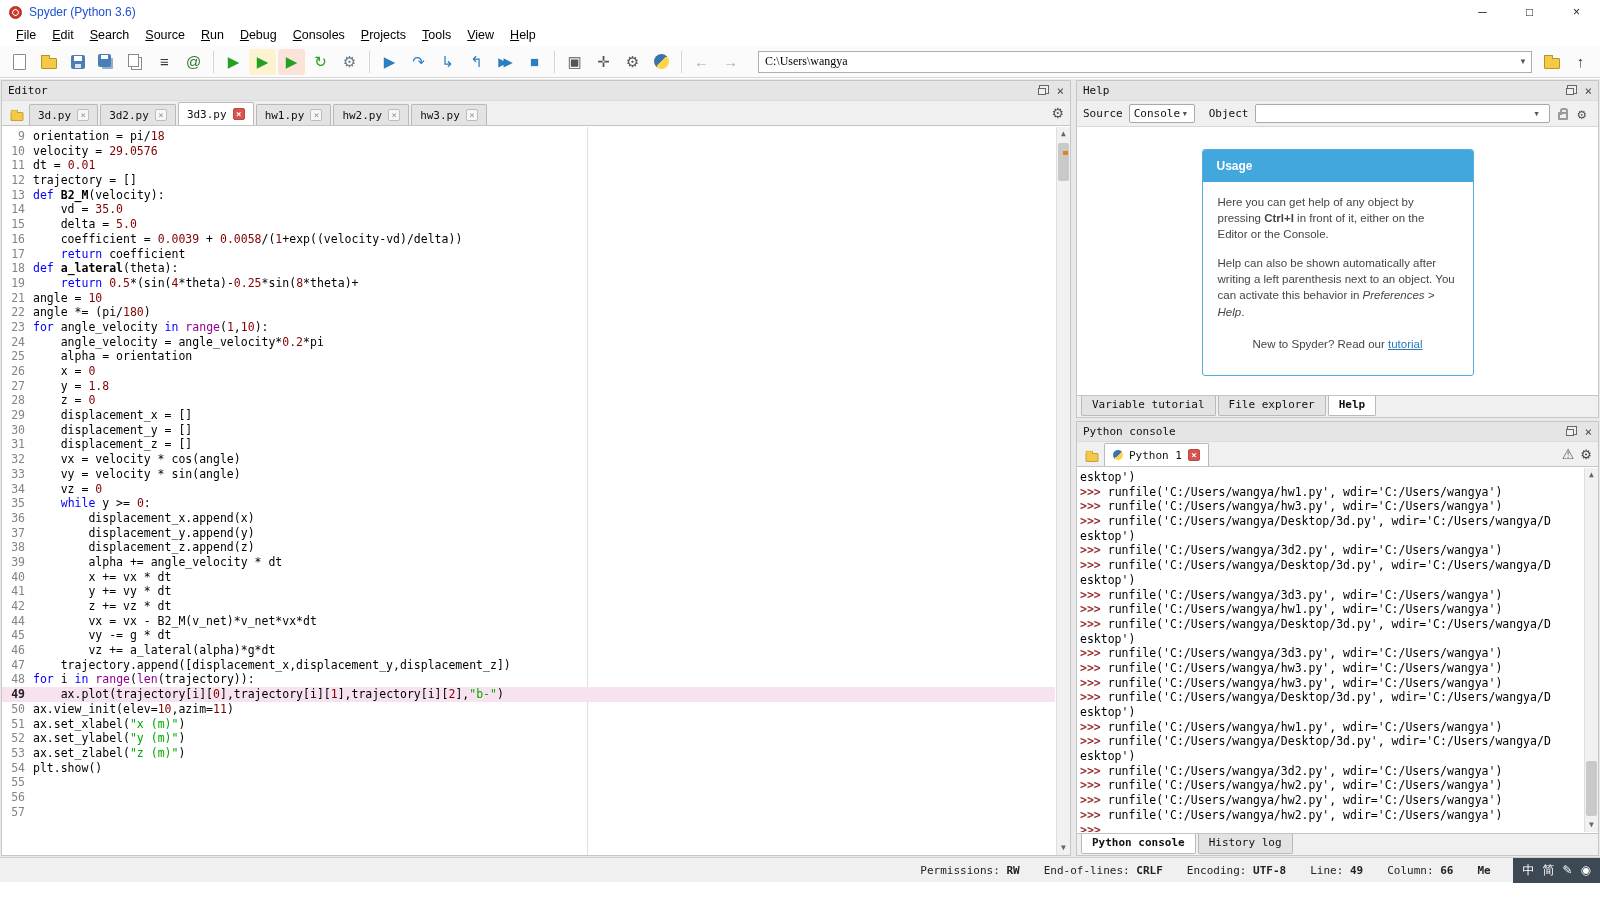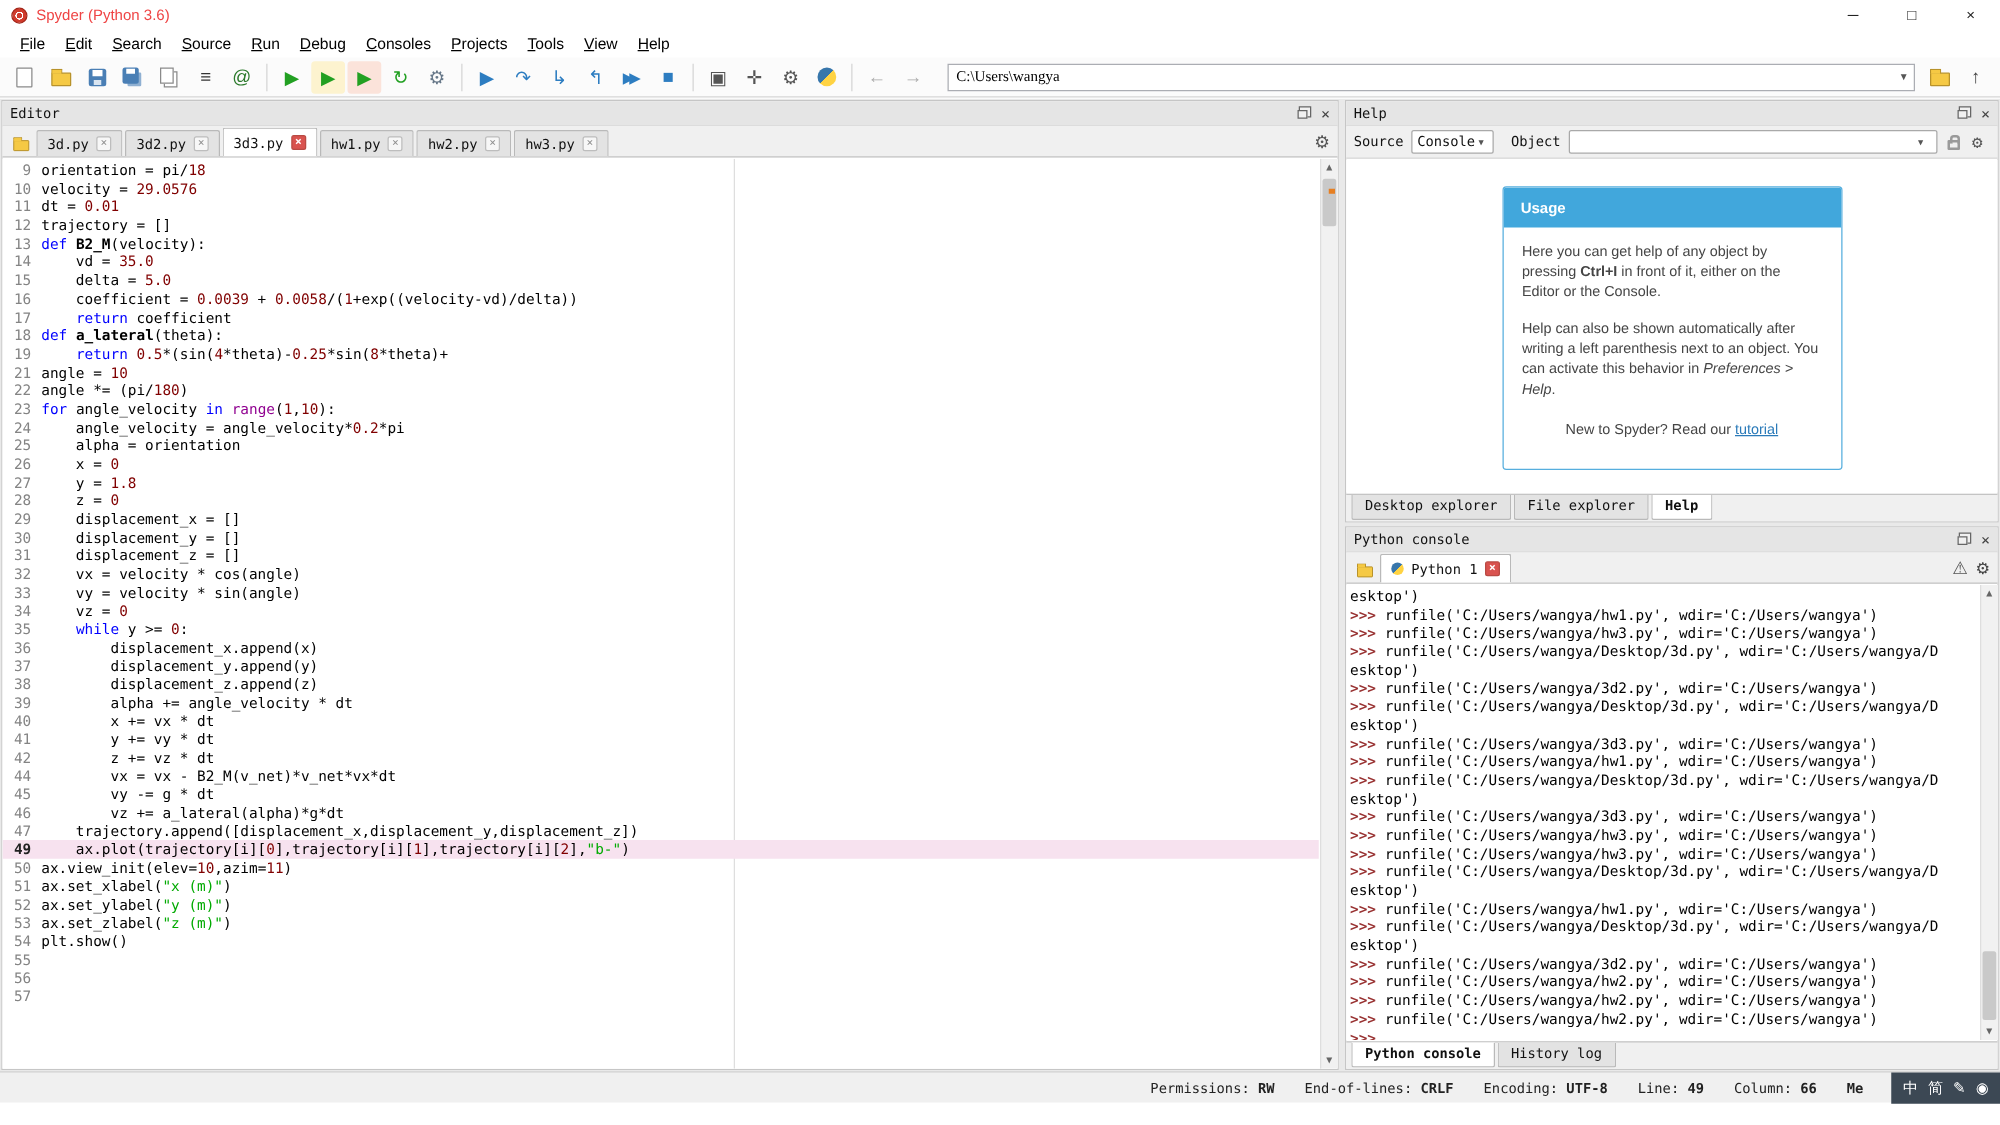--- a/index.html
+++ b/index.html
@@ -6,21 +6,21 @@
   body { margin:0; background:#fff; font-family:"Liberation Sans", sans-serif; }
   .app { position:relative; width:1600px; height:900px; background:#fff; overflow:hidden;
          font-family:"Liberation Sans", sans-serif; font-size:12px; color:#111; }
 
   
   .titlebar { position:absolute; top:0; left:0; right:0; height:24px; background:#fff;
               display:flex; align-items:center; }
   .spyder-logo { width:13px; height:13px; border-radius:50%; margin:0 7px 0 9px;
                  background:radial-gradient(circle,#d03a2b 0 28%,#fff 30% 40%,#d03a2b 42% 100%);
                  border:1px solid #a32619; }
-  .title-text { font-size:12px; color:#ef4444; }
+  .title-text { font-size:12px; color:#1d4ed8; }
   .win-btns { margin-left:auto; display:flex; height:100%; }
   .win-btn { width:47px; height:100%; display:flex; align-items:center; justify-content:center;
              font-size:12px; color:#222; }
 
   
   .menubar { position:absolute; top:24px; left:0; right:0; height:22px; background:#fff;
              display:flex; align-items:center; padding-left:8px; }
   .menu-item { padding:2px 8px; font-size:12.5px; color:#000; }
 
   
@@ -431,20 +431,24 @@
               <span class="code-text">        vy -= g * dt</span>
             </div>
             <div class="code-row">
               <span class="gutter-num">46</span>
               <span class="code-text">        vz += a_lateral(alpha)*g*dt</span>
             </div>
             <div class="code-row">
               <span class="gutter-num">47</span>
               <span class="code-text">    trajectory.append([displacement_x,displacement_y,displacement_z])</span>
             </div>
+            <div class="code-row">
+              <span class="gutter-num">48</span>
+              <span class="code-text"><span class="tok-k">for</span> i <span class="tok-k">in</span> <span class="tok-b">range</span>(<span class="tok-b">len</span>(trajectory)):</span>
+            </div>
             <div class="code-row current">
               <span class="gutter-num">49</span>
               <span class="code-text">    ax.plot(trajectory[i][<span class="tok-n">0</span>],trajectory[i][<span class="tok-n">1</span>],trajectory[i][<span class="tok-n">2</span>],<span class="tok-s">"b-"</span>)</span>
             </div>
             <div class="code-row">
               <span class="gutter-num">50</span>
               <span class="code-text">ax.view_init(elev=<span class="tok-n">10</span>,azim=<span class="tok-n">11</span>)</span>
             </div>
             <div class="code-row">
               <span class="gutter-num">51</span>
@@ -512,21 +516,21 @@
           <div class="usage-card">
             <div class="usage-header">Usage</div>
             <div class="usage-body">
               <p><span>Here you can get help of any object by pressing </span><span class="kbd-bold">Ctrl+I</span><span> in front of it, either on the Editor or the Console.</span></p>
               <p><span>Help can also be shown automatically after writing a left parenthesis next to an object. You can activate this behavior in </span><span class="pref-italic">Preferences &gt; Help</span><span>.</span></p>
               <p class="usage-p3"><span>New to Spyder? Read our </span><span class="tutorial-link">tutorial</span></p>
             </div>
           </div>
         </div>
         <div class="bottom-tabs">
-            <div class="btab">Desktop explorer</div>
+            <div class="btab">Variable tutorial</div>
             <div class="btab">File explorer</div>
             <div class="btab active">Help</div>
           </div>
       </div>
 
       <div class="pane console-pane">
         <div class="pane-header">
           <span>Python console</span>
           <div class="pane-btns">
             <span class="undock-icon"></span>

